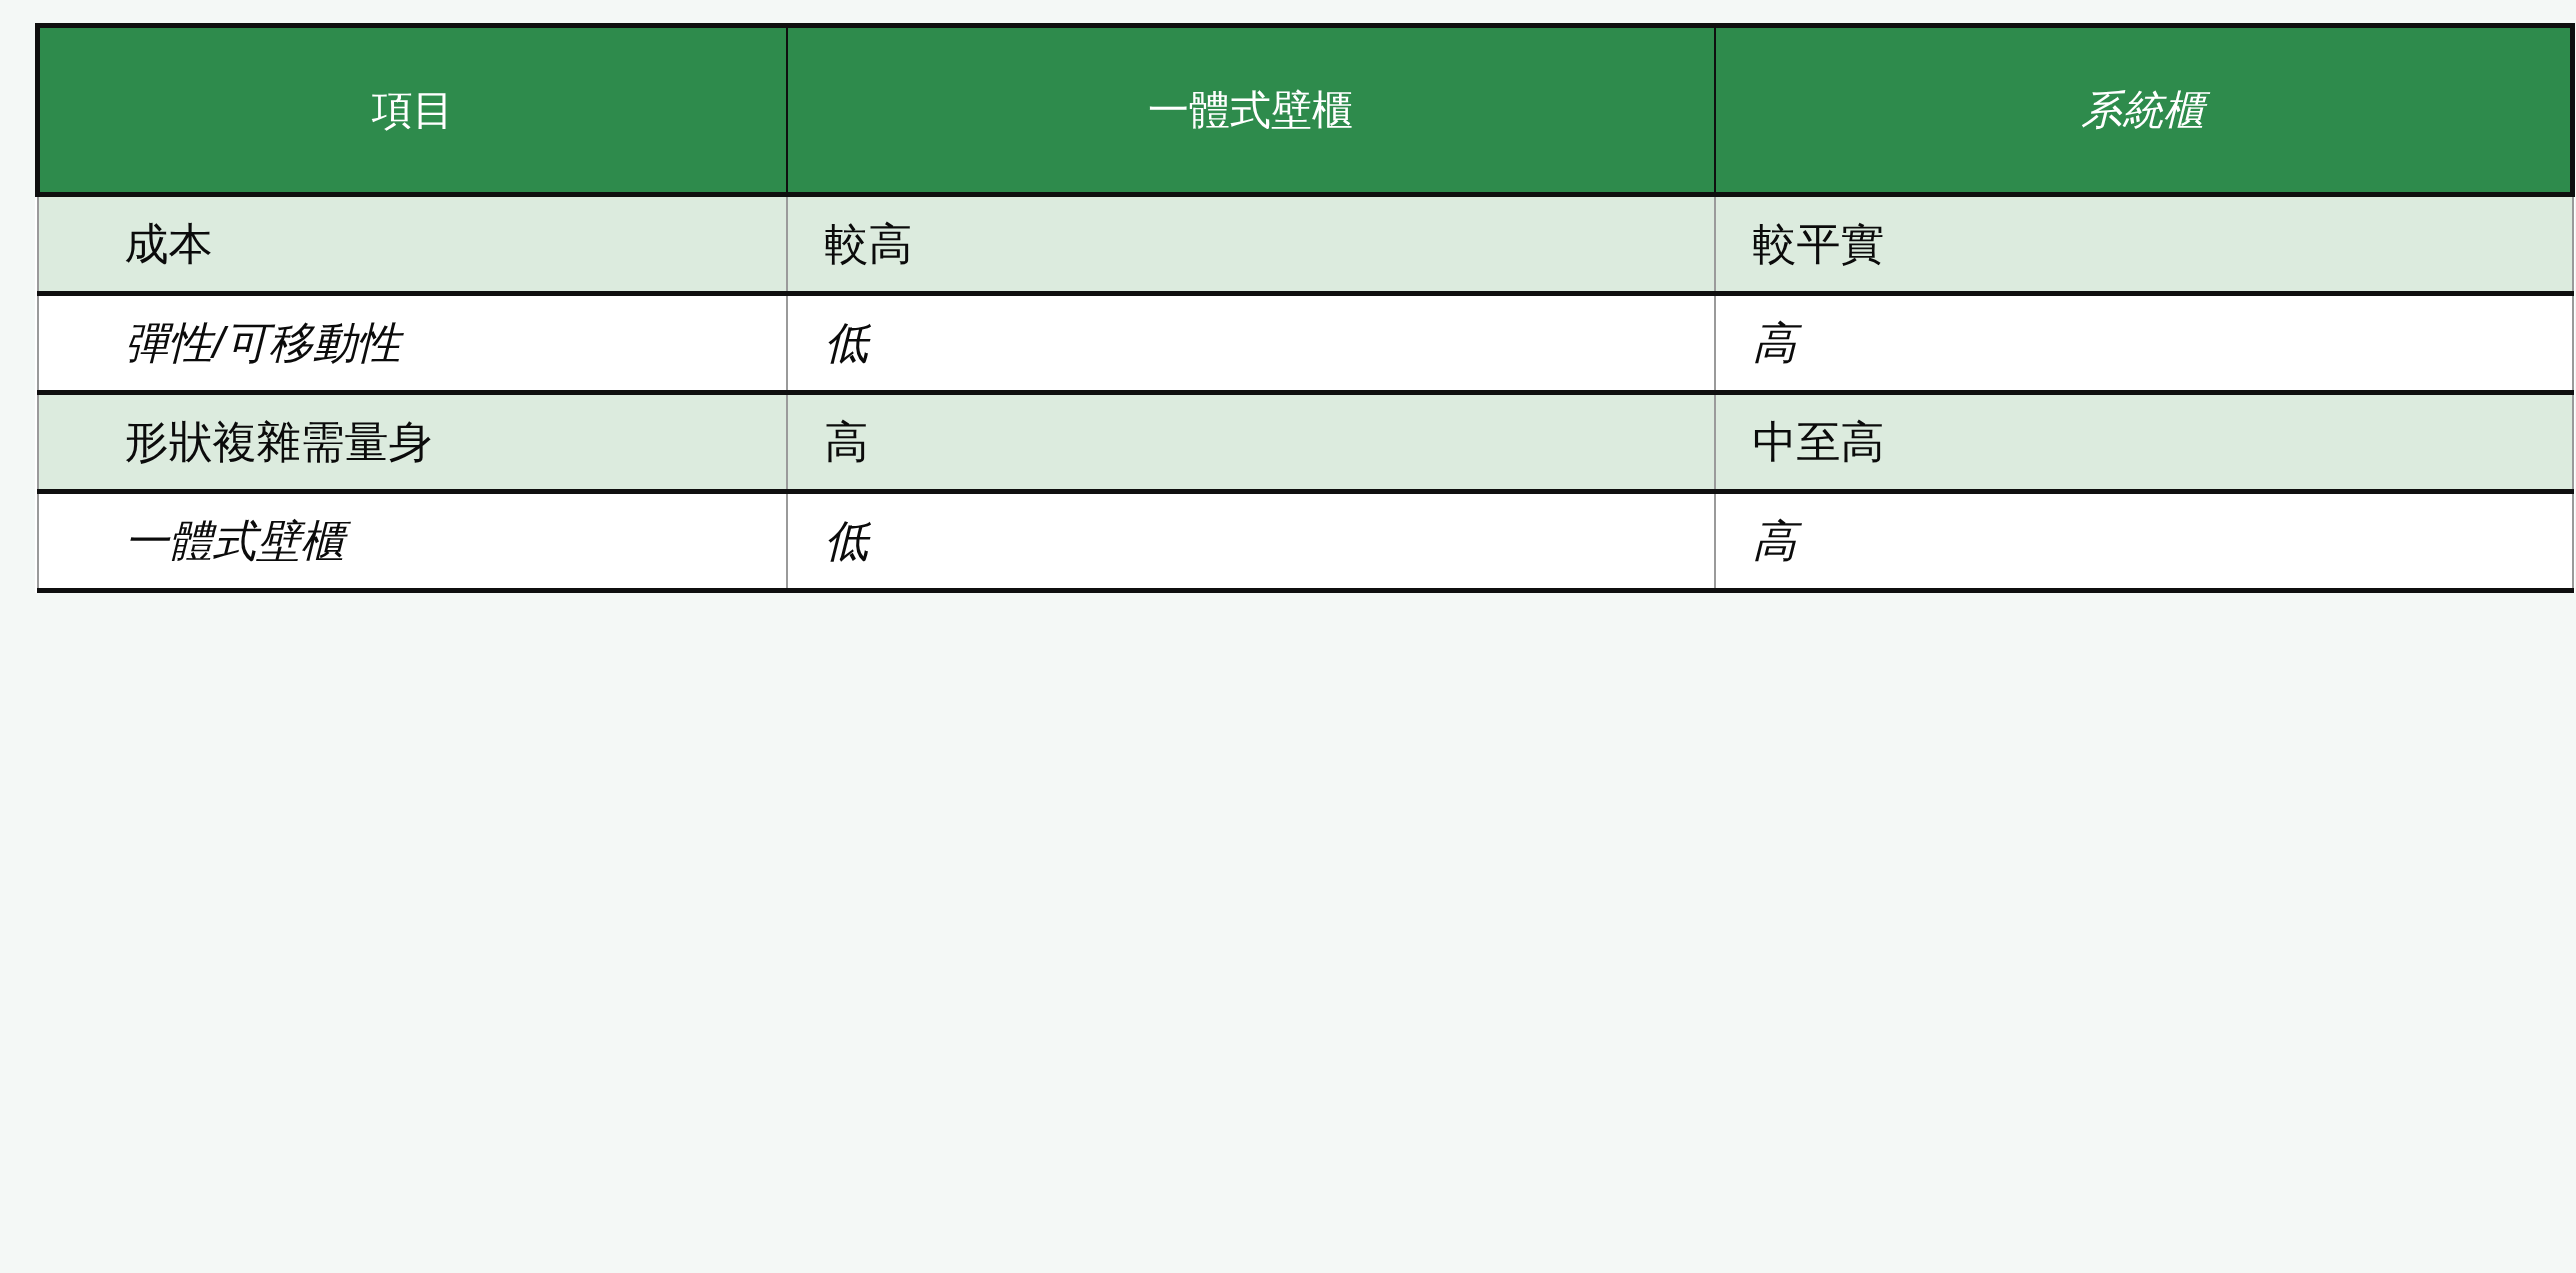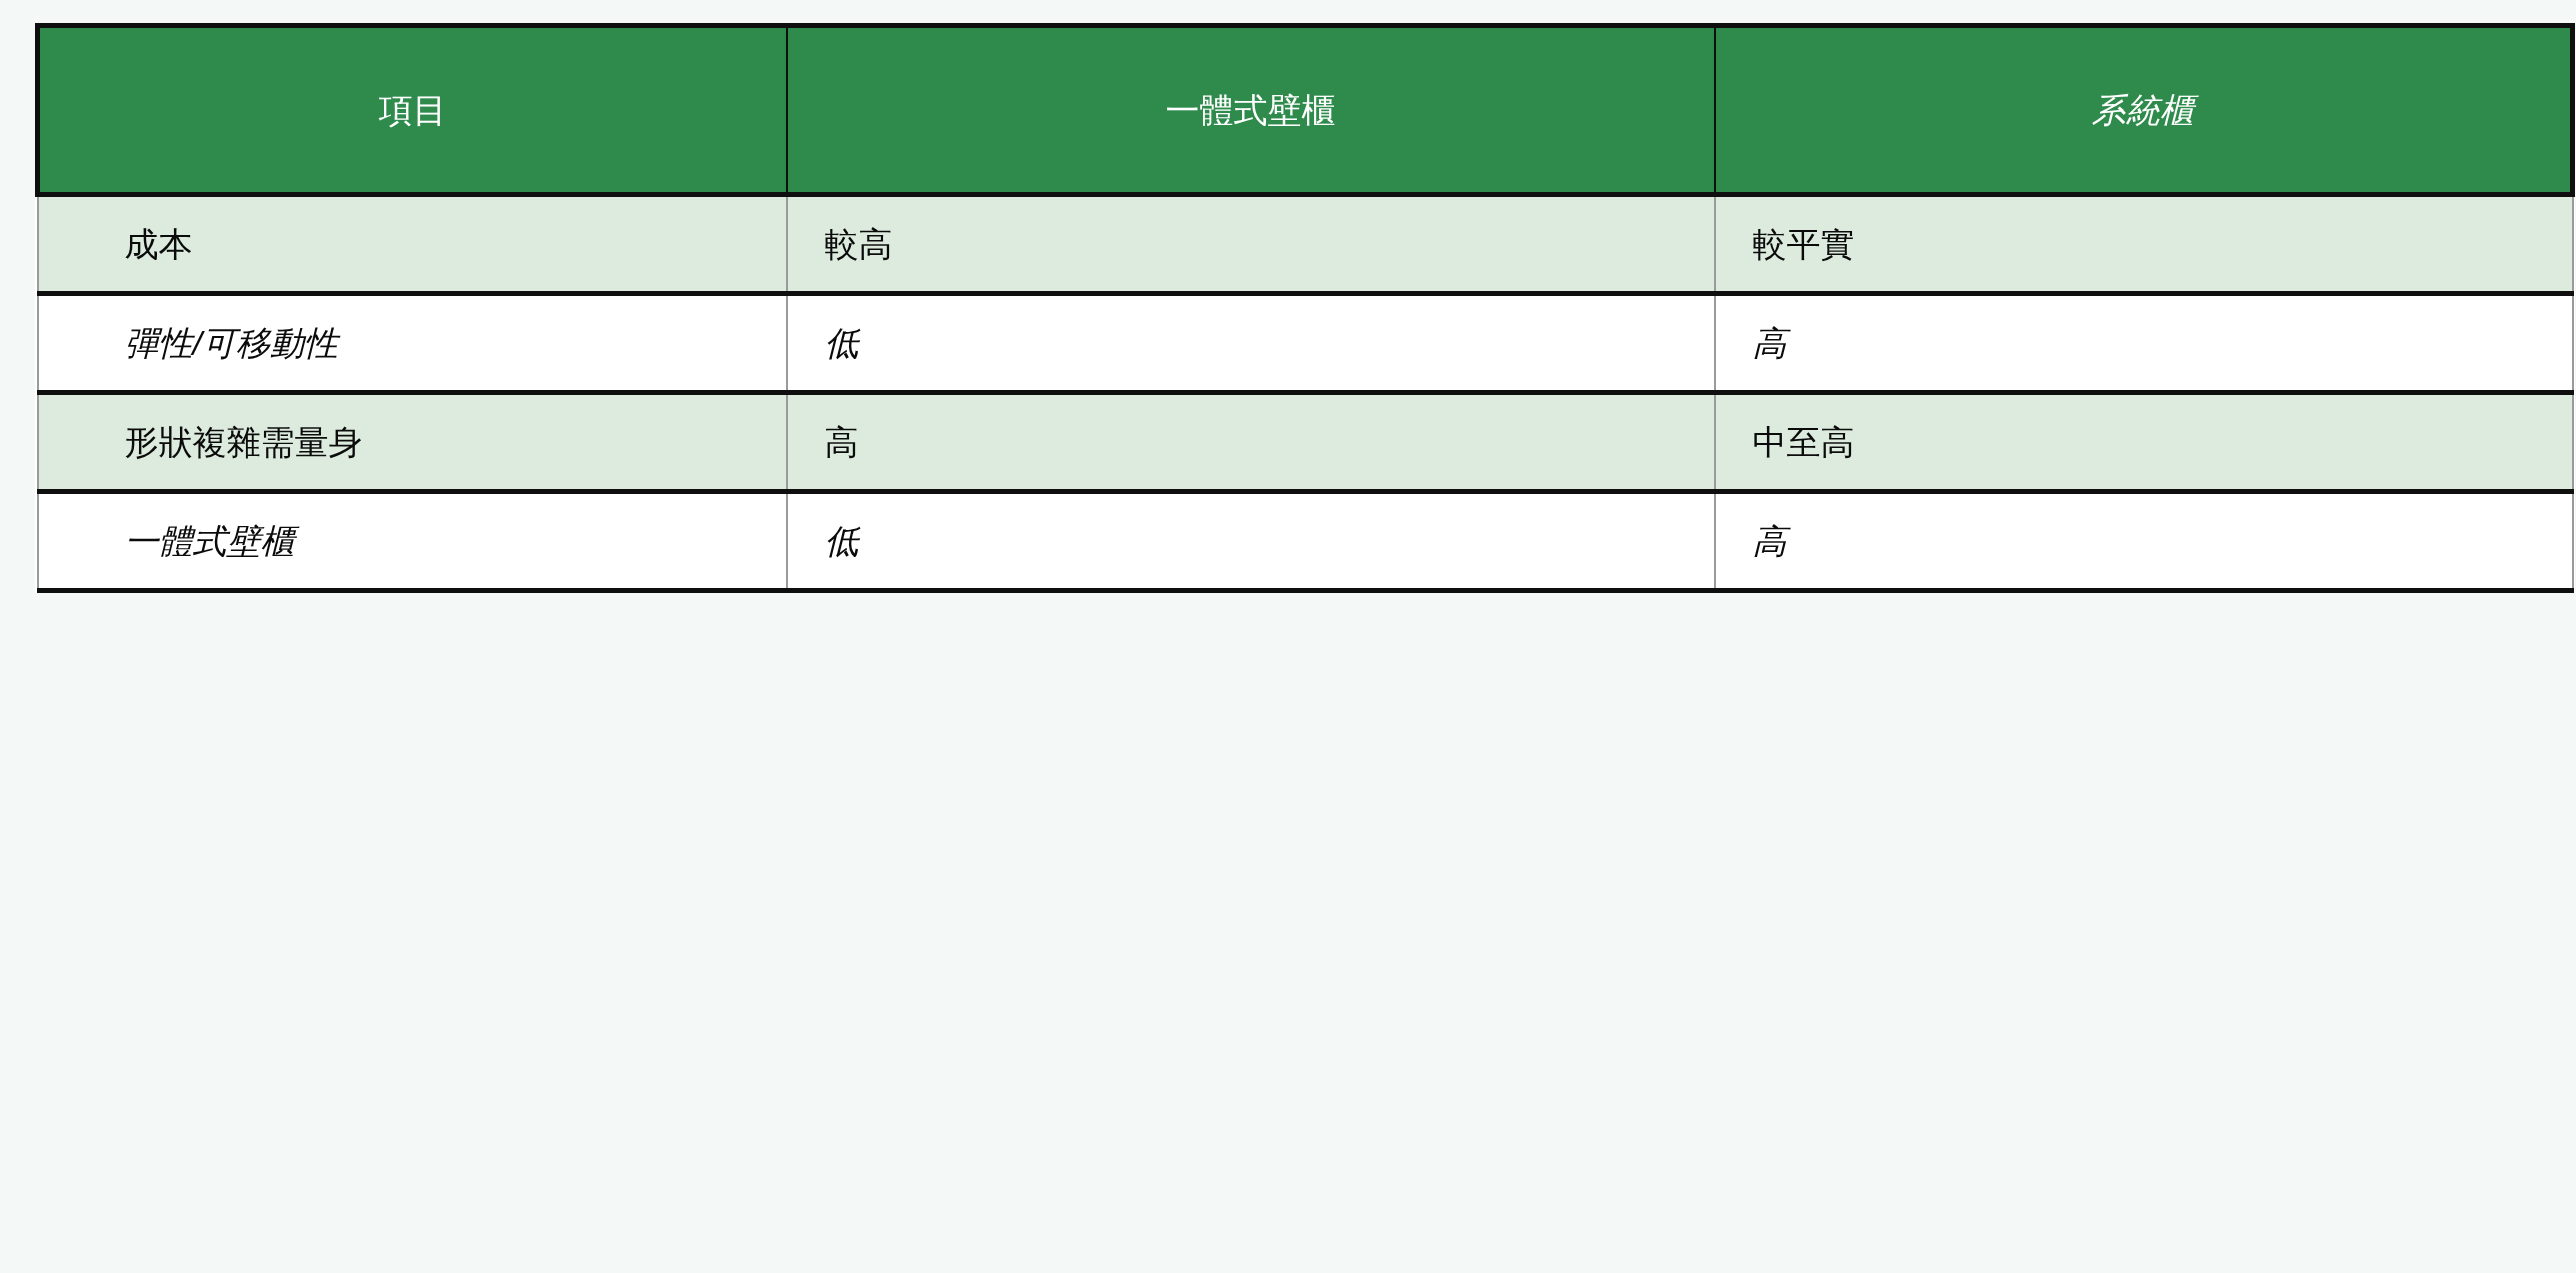--- a/index.html
+++ b/index.html
@@ -33,21 +33,21 @@
 
   
   col.c1 { width: 749px; }
   col.c2 { width: 928px; }
   col.c3 { width: 858px; }
 
   .comparison-table thead th {
     background: #2e8b4c;
     color: #ffffff;
     font-weight: 400;
-    font-size: 34px;
+    font-size: 41px;
     line-height: 1;
     height: 169px;
     text-align: center;
     vertical-align: middle;
     padding: 0;
     border-top: 5.1px solid #0f0f0f;
     border-bottom: 5.1px solid #0f0f0f;
     border-left: 2.9px solid #0f0f0f;
     border-right: 2.9px solid #0f0f0f;
     box-sizing: border-box;
@@ -57,21 +57,21 @@
   .comparison-table thead th.first {
     border-left: 5.1px solid #0f0f0f;
   }
   .comparison-table thead th.last {
     border-right: 5.1px solid #0f0f0f;
     font-style: italic;
   }
 
   .comparison-table tbody td {
     height: 99px;
-    font-size: 34px;
+    font-size: 44px;
     line-height: 1;
     color: #0b0b0b;
     font-weight: 400;
     text-align: left;
     vertical-align: middle;
     padding: 0 0 0 37px;
     border-bottom: 5.1px solid #0f0f0f;
     border-left: 2.2px solid #9a9a9a;
     border-right: 2.2px solid #9a9a9a;
     box-sizing: border-box;

